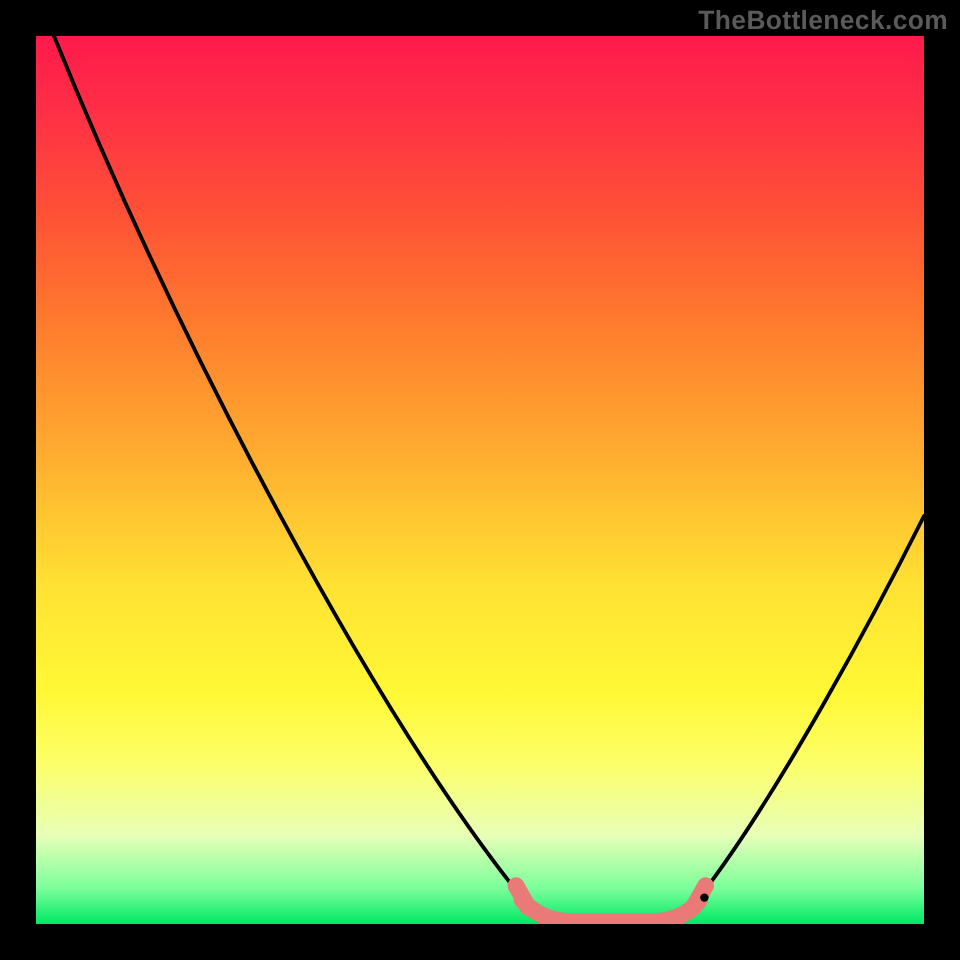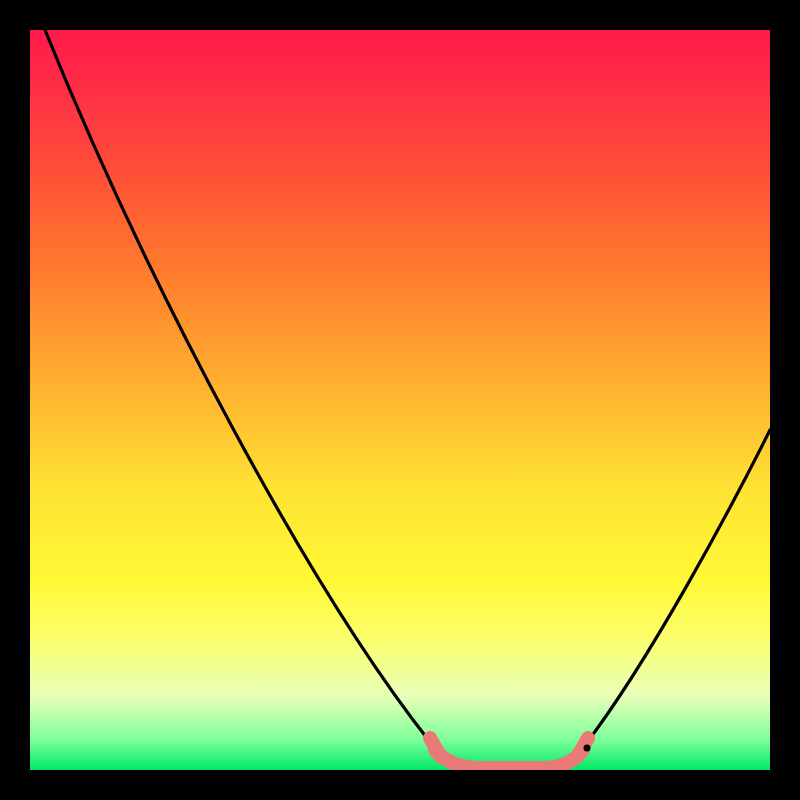--- a/index.html
+++ b/index.html
@@ -58,20 +58,21 @@
     width: 100%;
     height: 100%;
     overflow: visible;
   }
 </style>
 </head>
 <body>
 
 <div class="frame">
 
+  <div class="watermark">TheBottleneck.com</div>
 
   <div class="plot-area">
     <div class="gradient"></div>
 
     <svg class="curves" viewBox="0 0 740 740" preserveAspectRatio="none">
 
       <path d="M 15 0
                C 120 260, 280 560, 400 712
                C 420 735, 430 738, 450 738
                L 510 738

